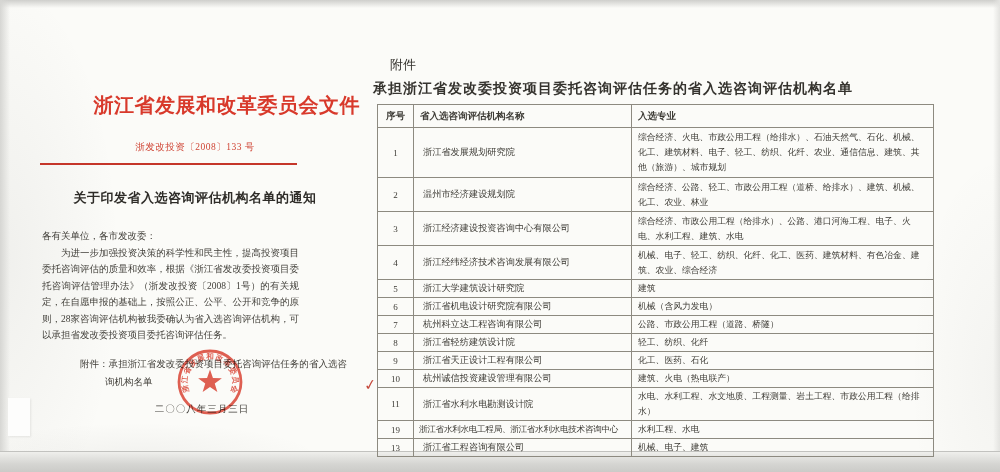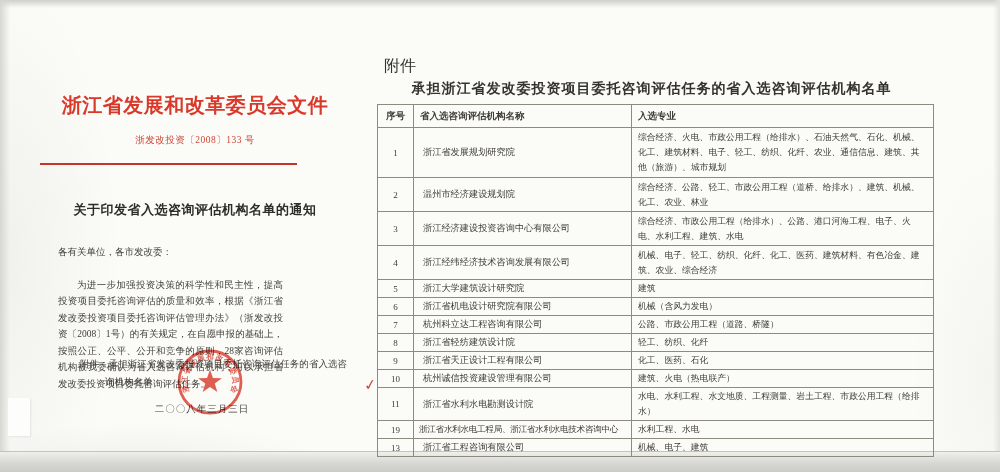--- a/index.html
+++ b/index.html
@@ -20,43 +20,43 @@
     border-top:1px solid #c2c2bf;}
   .edge-left{position:absolute;left:0;top:0;width:10px;height:100%;
     background:linear-gradient(90deg,#d6d6d3,rgba(214,214,211,0));}
   .edge-right{position:absolute;right:0;top:0;width:7px;height:100%;
     background:linear-gradient(270deg,#e3e3e0,rgba(227,227,224,0));}
   .paper-chip{position:absolute;left:8px;top:398px;width:22px;height:38px;
     background:#fdfdfc;box-shadow:1px 1px 2px rgba(0,0,0,.08);}
 
   
   .page-left{position:absolute;left:30px;top:8px;width:330px;height:444px;}
-  .masthead{position:absolute;left:0;top:84px;width:100%;text-align:center;
+  .masthead{position:absolute;left:0;top:84px;width:100%;text-align:right;
     font-size:20px;font-weight:700;letter-spacing:.5px;color:#d8392b;white-space:nowrap;}
-  .doc-number{position:absolute;left:0;top:126px;width:100%;text-align:center;
+  .doc-number{position:absolute;left:0;top:133px;width:100%;text-align:center;
     font-size:9.5px;color:#cf4434;letter-spacing:.5px;}
   .red-rule{position:absolute;left:10px;top:155px;width:257px;height:2px;background:#c5362a;}
-  .notice-title{position:absolute;left:0;top:193px;width:100%;text-align:center;
+  .notice-title{position:absolute;left:0;top:181px;width:100%;text-align:center;
     font-size:13px;font-weight:600;color:#2e2c28;letter-spacing:.5px;}
   .body-block{position:absolute;left:12px;top:220px;width:257px;
     font-size:9.5px;line-height:16.5px;text-align:justify;color:#403e38;}
-  .body-block p{margin:16px;}
+  .body-block p{margin:0;}
   .body-block .indent{text-indent:2em;}
   .attach-note{position:absolute;left:50px;top:347px;width:242px;
     font-size:9.5px;line-height:18px;color:#403e38;
     padding-left:25px;text-indent:-25px;text-align:justify;}
   .issue-date{position:absolute;left:92px;top:395px;width:160px;text-align:center;
     font-size:9.5px;color:#403e38;letter-spacing:1px;}
   .seal{position:absolute;left:146px;top:340px;width:68px;height:68px;
     opacity:.85;mix-blend-mode:multiply;}
 
   
   .page-right{position:absolute;left:373px;top:0;width:557px;height:472px;}
-  .attach-label{position:absolute;left:11px;top:56px;font-size:16px;color:#35332e;}
-  .table-title{position:absolute;left:0;top:80px;width:100%;text-align:center;
+  .attach-label{position:absolute;left:17px;top:56px;font-size:13px;color:#35332e;}
+  .table-title{position:absolute;left:0;top:80px;width:100%;
     font-size:14px;font-weight:700;letter-spacing:1px;color:#35332e;white-space:nowrap;}
   .inst-table{position:absolute;left:4px;top:104px;width:557px;
     border-collapse:collapse;table-layout:fixed;}
   .inst-table th,.inst-table td{border:1px solid #8d8a80;vertical-align:middle;
     padding:1px 6px;color:#3d3b35;}
   .inst-table th{font-size:9.5px;font-weight:600;text-align:left;height:20px;}
   .inst-table th.c-no,.inst-table td.no{text-align:center;padding:1px 2px;}
   .inst-table td.no{font-size:9px;}
   .inst-table td.name{font-size:9.2px;white-space:nowrap;overflow:hidden;padding-left:9px;}
   .inst-table td.name.tight{font-size:8.6px;letter-spacing:-.3px;padding-left:5px;}

